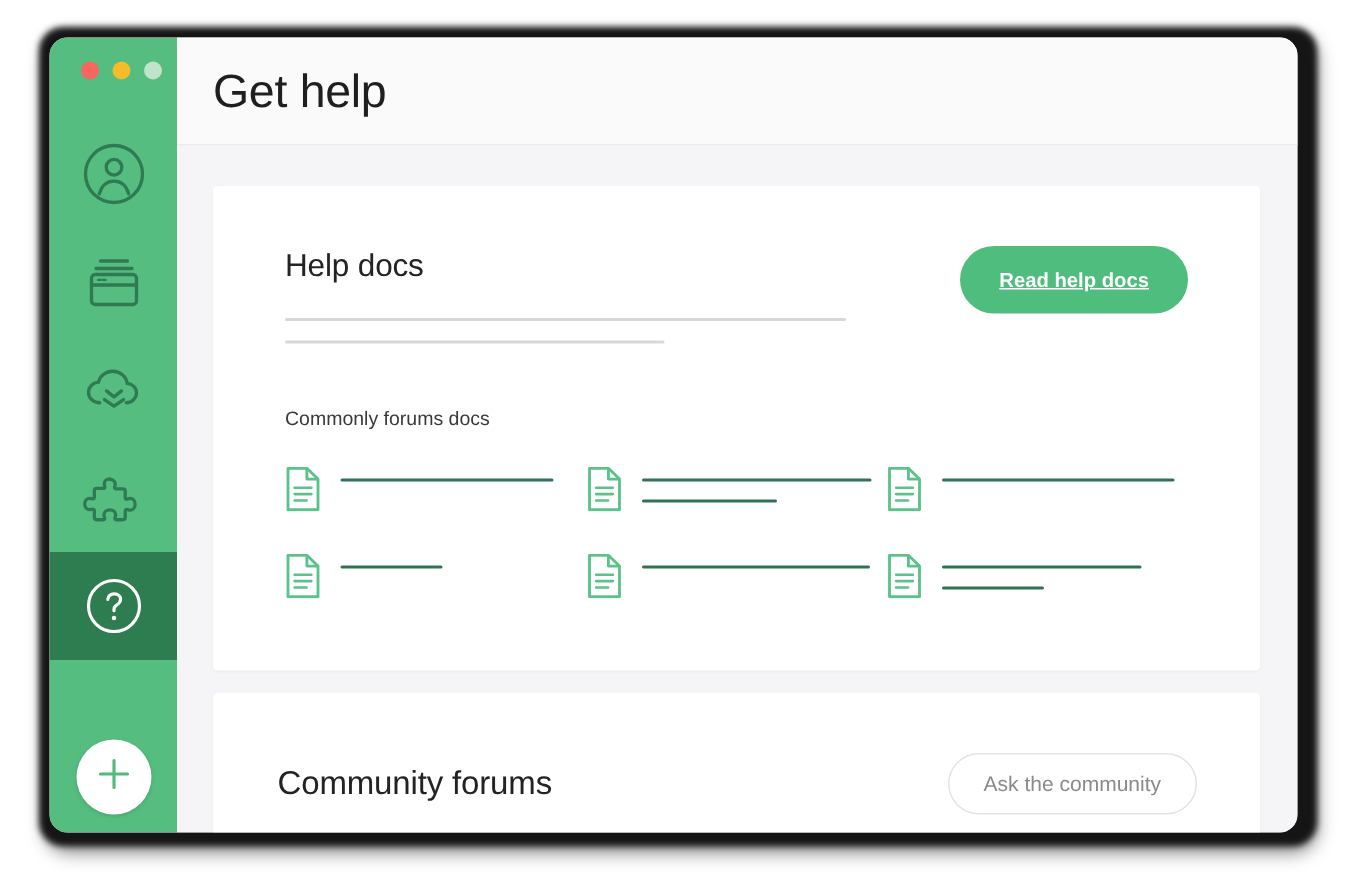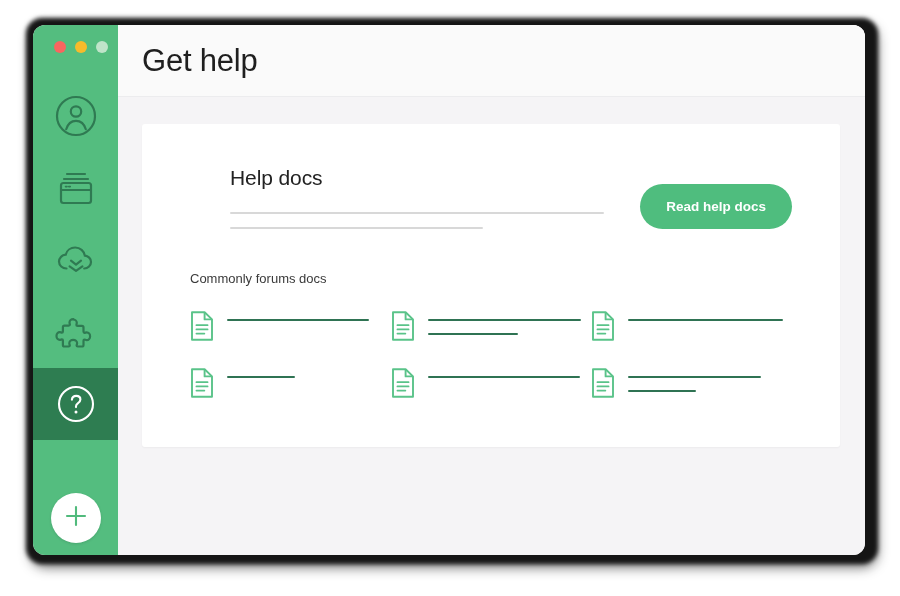--- a/index.html
+++ b/index.html
@@ -145,23 +145,22 @@
   }
 
   .card-docs {
     padding: 40px 48px 38px 48px;
     box-sizing: border-box;
     height: 323px;
   }
 
   .docs-head {
     display: flex;
-    align-items: flex-end;
+    align-items: flex-start;
     justify-content: space-between;
-    margin-left: 40px;
   }
   .docs-head-left { flex: 1 1 auto; min-width: 0; padding-top: 2px; }
   .section-title {
     font-size: 21px;
     font-weight: 300;
     color: #232323;
     margin: 0 0 22px 0;
     letter-spacing: -0.1px;
   }
   .skel-line { height: 2px; background: #d8d8d8; border-radius: 1px; }
@@ -175,20 +174,21 @@
     color: #ffffff;
     font-size: 13.5px;
     font-weight: bold;
     border: none;
     border-radius: 24px;
     padding: 0 26px;
     height: 45px;
     line-height: 45px;
     cursor: pointer;
     white-space: nowrap;
+    text-decoration: underline;
   }
 
   .subsection-title {
     font-size: 13px;
     color: #3a3a3a;
     margin: 42px 0 0 0;
     font-weight: 400;
   }
 
   .doc-grid {
@@ -404,17 +404,21 @@
   <path d="M6.4 14.2h11.2M6.4 18.4h11.2M6.4 22.6h8" stroke="#5ac389" stroke-width="1.7" stroke-linecap="round"></path>
 </svg></span>
                 <span class="doc-lines">
                   <span class="dl" style="display: block; width: 133px;"></span>
                   <span class="dl" style="display: block; width: 68px;"></span>
                 </span>
               </div>
             </div>
         </div>
 
+        <div class="card card-forums">
+          <div class="forums-title">Community forums</div>
+          <button class="btn-outline">Ask the community</button>
+        </div>
 
       </div>
     </div>
   </div>
 </div>
 
 </body></html>

